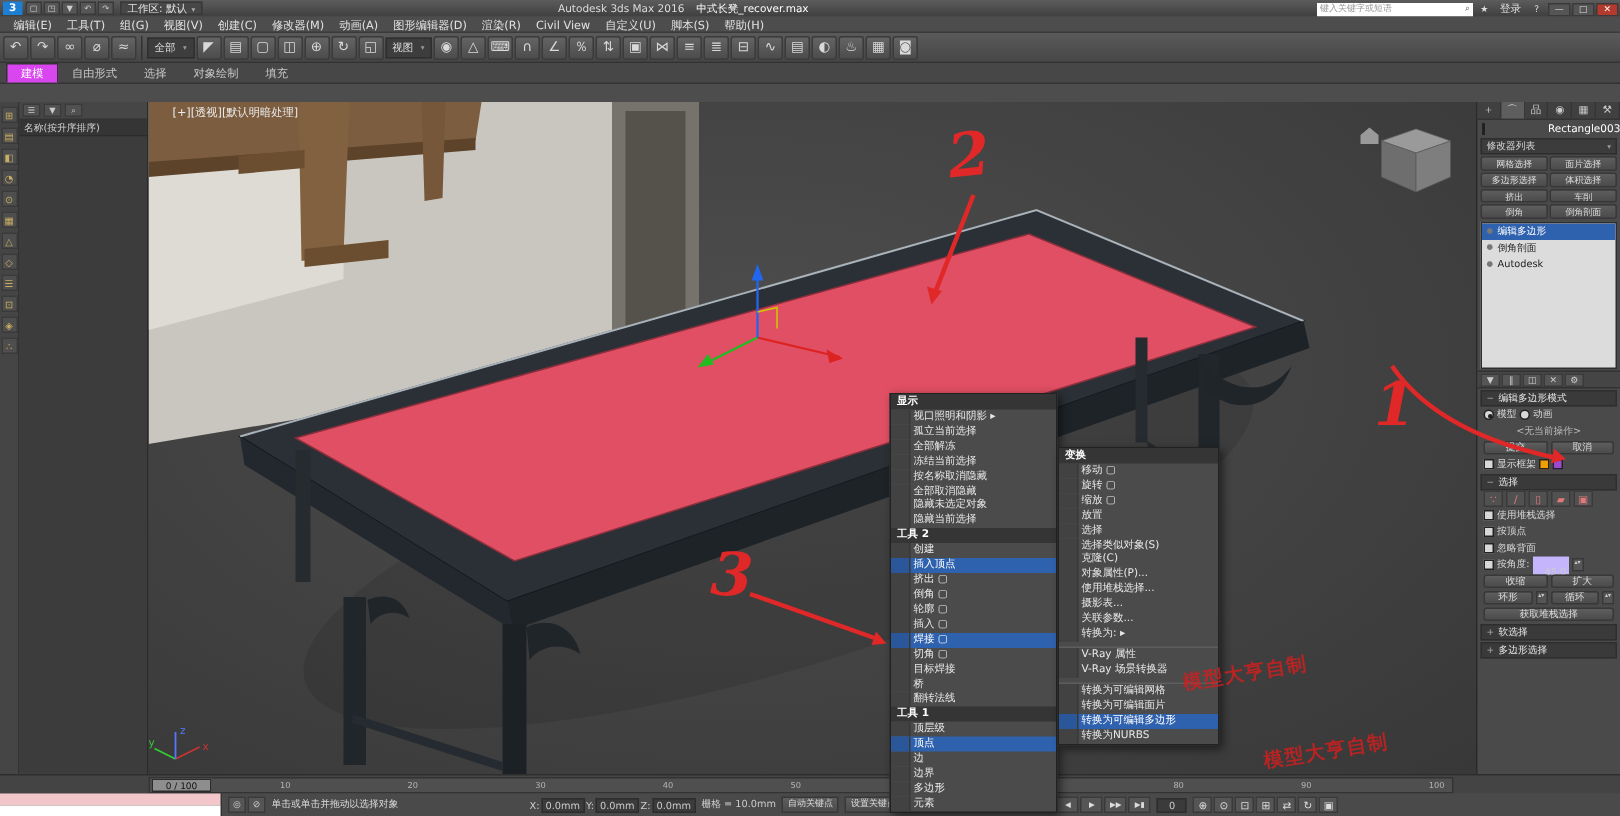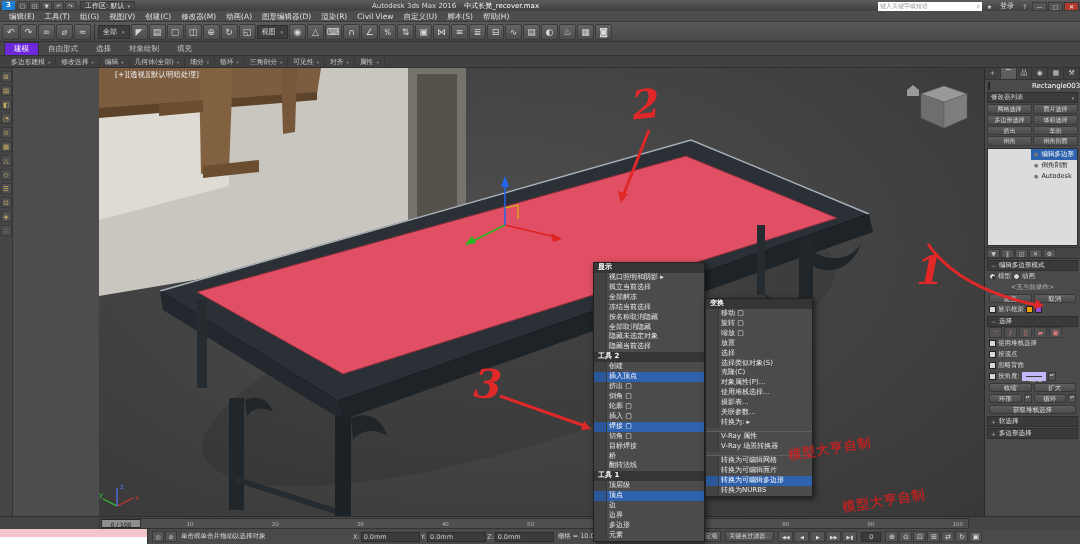--- a/index.html
+++ b/index.html
@@ -31,21 +31,21 @@
 .toolbar{position:absolute;left:0;top:22px;width:1080px;height:20px;background:linear-gradient(#5a5a5a,#474747);border-bottom:1px solid #333;display:flex;align-items:center;gap:1px;padding:0 2px;z-index:10;}
 .tb-group{display:flex;gap:1px;}
 .tb-ico{width:17px;height:16px;line-height:15px;text-align:center;font-size:9px;color:#d9d9d9;background:linear-gradient(#646464,#4c4c4c);border:1px solid #3b3b3b;border-radius:2px;}
 .tb-drop{height:14px;line-height:12px;background:#3d3d3d;border:1px solid #2f2f2f;padding:0 4px;font-size:7px;color:#ddd;display:flex;align-items:center;white-space:nowrap;}
 .tb-drop::after{content:"▾";margin-left:5px;font-size:5px;color:#999;}
 .tb-sep{width:1px;height:16px;background:#333;margin:0 2px;}
 
 
 .ribbon-tabs{position:absolute;left:0;top:42px;width:1080px;height:14px;background:#474747;border-bottom:1px solid #333;display:flex;align-items:flex-end;padding-left:4px;font-size:7.5px;z-index:10;}
 .rtab{padding:1px 9px;color:#c8c8c8;white-space:nowrap;}
-.rtab.active{background:#6d28d9;color:#fff;border:1px solid #333;border-bottom:none;}
+.rtab.active{background:#d946ef;color:#fff;border:1px solid #333;border-bottom:none;}
 .ribbon-panels{position:absolute;left:0;top:56px;width:1080px;height:12px;background:#414141;border-bottom:1px solid #303030;display:flex;align-items:center;padding-left:6px;font-size:6.8px;color:#c8c8c8;z-index:10;}
 .rpanel{padding:0 5px;border-right:1px solid #363636;white-space:nowrap;}
 .rpanel::after{content:"▾";margin-left:3px;font-size:4.5px;color:#8f8f8f;}
 
 
 .sidestrip{position:absolute;left:0;top:68px;width:13px;height:448px;background:#454545;border-right:1px solid #333;display:flex;flex-direction:column;align-items:center;padding-top:3px;gap:3px;}
 .ss-ico{width:11px;height:11px;line-height:10px;text-align:center;font-size:6.5px;color:#c9ad62;background:#4e4e4e;border:1px solid #3a3a3a;}
 
 
 .explorer{position:absolute;left:13px;top:68px;width:86px;height:448px;background:#3f3f3f;border-right:1px solid #2b2b2b;font-size:6.5px;}
@@ -78,56 +78,56 @@
 .cp-tab{flex:1;text-align:center;line-height:11px;font-size:7px;color:#ccc;border-right:1px solid #363636;}
 .cp-tab.active{background:#5e5e5e;color:#fff;}
 .cp-name-row{height:12px;display:flex;align-items:center;gap:3px;padding:0 3px;}
 .cp-obj-swatch{width:8px;height:8px;background:#b9b9cb;border:1px solid #222;}
 .cp-objname{color:#fff;font-size:7px;margin-left:39px;}
 .cp-modlist{height:11px;margin:0 2px;background:#3c3c3c;border:1px solid #2e2e2e;display:flex;justify-content:space-between;align-items:center;padding:0 3px;}
 .cp-modlist::after{content:"▾";font-size:5px;color:#999;}
 .cp-btngrid{display:grid;grid-template-columns:1fr 1fr;gap:1px;padding:1px 2px;height:44px;}
 .cp-mbtn{font-size:6px;background:linear-gradient(#5e5e5e,#4b4b4b);border:1px solid #383838;color:#ddd;border-radius:2px;overflow:hidden;white-space:nowrap;}
 .cp-stack{height:98px;margin:1px 2px;background:#dcdcdc;border:1px solid #2e2e2e;color:#1d1d1d;overflow:hidden;}
-.cp-stackrow{height:11px;line-height:11px;padding-left:3px;display:flex;gap:3px;align-items:center;white-space:nowrap;margin-left:43px;}
+.cp-stackrow{height:11px;line-height:11px;padding-left:3px;display:flex;gap:3px;align-items:center;white-space:nowrap;}
 .cp-stackrow.selected{background:var(--selection-blue,#2f62ae);color:#fff;}
 .cp-stackrow .bulb{font-size:5px;color:#777;}
 .cp-stacktools{height:12px;display:flex;gap:1px;padding:1px 2px;background:#454545;border-top:1px solid #333;border-bottom:1px solid #333;}
 .st-ico{width:13px;height:9px;line-height:8px;text-align:center;font-size:6px;background:#555;border:1px solid #3a3a3a;color:#ccc;}
 .rollout-h{height:11px;line-height:9px;background:#3a3a3a;border:1px solid #2e2e2e;margin:1px 2px 0;padding-left:3px;color:#e6e6e6;display:flex;gap:3px;align-items:center;}
 .rollout-h::before{content:"−";font-size:6px;color:#aaa;}
 .rollout-h.collapsed::before{content:"+";}
 .cp-row{height:11px;display:flex;align-items:center;gap:2px;padding:0 4px;white-space:nowrap;}
 .cp-row.center{justify-content:center;color:#bbb;}
 .chk{width:7px;height:7px;background:#d8d8d8;border:1px solid #222;display:inline-block;flex:none;}
 .radio{width:7px;height:7px;border-radius:50%;background:#d8d8d8;border:1px solid #222;display:inline-block;position:relative;flex:none;}
 .radio.on::after{content:"";position:absolute;left:1.5px;top:1.5px;width:3px;height:3px;border-radius:50%;background:#222;}
 .cp-btn{flex:1;font-size:6.5px;background:linear-gradient(#5e5e5e,#4b4b4b);border:1px solid #383838;color:#ddd;border-radius:2px;height:9px;line-height:7px;text-align:center;}
 .swatch{width:7px;height:7px;border:1px solid #222;flex:none;}
 .swatch.orange{background:var(--cage-swatch-orange,#f0a000);}
 .swatch.purple{background:var(--cage-swatch-purple,#9a4ad0);}
-.spinfield{width:24px;height:9px;background:#3b3b3b;border:4px solid #c4b5fd;color:#ccc;line-height:8px;padding:0 2px;}
+.spinfield{width:24px;height:9px;background:#3b3b3b;border:6px solid #c4b5fd;color:#ccc;line-height:8px;padding:0 2px;}
 .spin{width:8px;height:9px;background:#555;border:1px solid #383838;font-size:4px;line-height:4px;text-align:center;color:#ccc;flex:none;}
 .so-ico{width:13px;height:11px;line-height:10px;text-align:center;background:#515151;border:1px solid #3a3a3a;color:#e07a7a;font-size:7px;}
 
 
 .timeline{position:absolute;left:0;top:516px;width:1080px;height:13px;background:#444;border-top:1px solid #2e2e2e;z-index:5;}
 .tl-track{position:absolute;left:99px;top:1px;width:870px;height:11px;background:#4f4f4f;border:1px solid #333;}
 .tl-ticks{position:absolute;left:0;top:0;width:100%;height:100%;display:flex;justify-content:space-between;padding:0 5px;font-size:5.5px;color:#b5b5b5;line-height:10px;}
 .tl-handle{position:absolute;left:1px;top:0;width:40px;height:9px;background:#8e8e8e;color:#111;font-size:6px;line-height:9px;text-align:center;border:1px solid #2c2c2c;}
 
 
 .statusbar{position:absolute;left:0;top:529px;width:1080px;height:15px;background:#4a4a4a;display:flex;align-items:center;font-size:6.5px;gap:4px;z-index:5;}
 .listener{width:148px;height:15px;display:flex;flex-direction:column;flex:none;border-right:1px solid #333;}
 .listener .pink{flex:1;background:#f3c6cb;}
 .listener .white{flex:1;background:#ffffff;}
 .sb-ico{width:12px;height:11px;line-height:10px;text-align:center;background:#555;border:1px solid #3a3a3a;font-size:6px;flex:none;color:#ccc;}
 .prompt{width:168px;color:#ddd;overflow:hidden;white-space:nowrap;flex:none;}
 .coord{display:flex;align-items:center;gap:1px;flex:none;color:#ccc;}
-.cfield{width:59px;height:10px;background:#3b3b3b;border:1px solid #2d2d2d;color:#ccc;padding:0 2px;line-height:9px;overflow:hidden;}
+.cfield{width:29px;height:10px;background:#3b3b3b;border:1px solid #2d2d2d;color:#ccc;padding:0 2px;line-height:9px;overflow:hidden;}
 .grid-label{color:#ccc;white-space:nowrap;flex:none;}
 .sb-btn{height:11px;line-height:9px;padding:0 3px;background:linear-gradient(#5e5e5e,#4b4b4b);border:1px solid #383838;color:#ddd;white-space:nowrap;flex:none;font-size:6px;}
 .frame-field{width:20px;height:10px;background:#3b3b3b;border:1px solid #2d2d2d;text-align:center;line-height:9px;flex:none;color:#ccc;}
 .trans-ico{width:15px;height:11px;line-height:10px;text-align:center;background:#555;border:1px solid #3a3a3a;font-size:5px;flex:none;color:#ddd;}
 .nav-ico{width:13px;height:11px;line-height:10px;text-align:center;background:#555;border:1px solid #3a3a3a;font-size:7px;flex:none;color:#ddd;}
 
 
 .overlay{position:absolute;left:0;top:0;width:1080px;height:544px;pointer-events:none;z-index:50;}
 .anno-num{position:absolute;color:var(--accent-red,#e02828);font-size:40px;font-weight:bold;font-family:"DejaVu Serif","Liberation Serif",serif;font-style:italic;z-index:55;pointer-events:none;}
 .wm{position:absolute;color:rgba(210,30,30,.82);font-size:13px;font-weight:bold;transform:rotate(-9deg);z-index:60;pointer-events:none;letter-spacing:1px;white-space:nowrap;}
@@ -229,50 +229,46 @@
 
   <div class="ribbon-tabs">
 
   <span class="rtab active">建模</span>
       <span class="rtab">自由形式</span>
       <span class="rtab">选择</span>
       <span class="rtab">对象绘制</span>
       <span class="rtab">填充</span>
     </div>
 
-  <div class="ribbon-panels">
-
-  <span class="rpanel">多边形建模</span>
-      <span class="rpanel">修改选择</span>
-      <span class="rpanel">编辑</span>
-      <span class="rpanel">几何体(全部)</span>
-      <span class="rpanel">细分</span>
-      <span class="rpanel">循环</span>
-      <span class="rpanel">三角剖分</span>
-      <span class="rpanel">可见性</span>
-      <span class="rpanel">对齐</span>
-      <span class="rpanel">属性</span>
-    </div>
 
   <div class="sidestrip">
 
   <span class="ss-ico">⊞</span>
       <span class="ss-ico">▤</span>
       <span class="ss-ico">◧</span>
       <span class="ss-ico">◔</span>
       <span class="ss-ico">⊙</span>
       <span class="ss-ico">▦</span>
       <span class="ss-ico">△</span>
       <span class="ss-ico">◇</span>
       <span class="ss-ico">☰</span>
       <span class="ss-ico">⊡</span>
       <span class="ss-ico">◈</span>
       <span class="ss-ico">∴</span>
     </div>
 
+  <div class="explorer">
+    <div class="exp-tools">
+        <span class="exp-tool">☰</span>
+        <span class="exp-tool">▼</span>
+        <span class="exp-tool">⌕</span>
+      </div>
+    <div class="exp-header">名称(按升序排序)</div>
+    <div class="exp-body"></div>
+  </div>
 
   <div class="viewport">
     <div class="vp-label">[+][透视][默认明暗处理]</div>
     <svg class="scene" viewBox="0 0 885 448" width="885" height="448">
 
       <g>
         <polygon points="0,0 367,0 367,162 300,178 0,228" fill="#c9c6c0"></polygon>
         <polygon points="0,0 130,0 130,118 0,152" fill="#dedbd4"></polygon>
         <polygon points="309,0 367,0 367,162 309,170" fill="#76736d"></polygon>
         <polygon points="318,6 358,6 358,152 318,158" fill="#55524c"></polygon>

